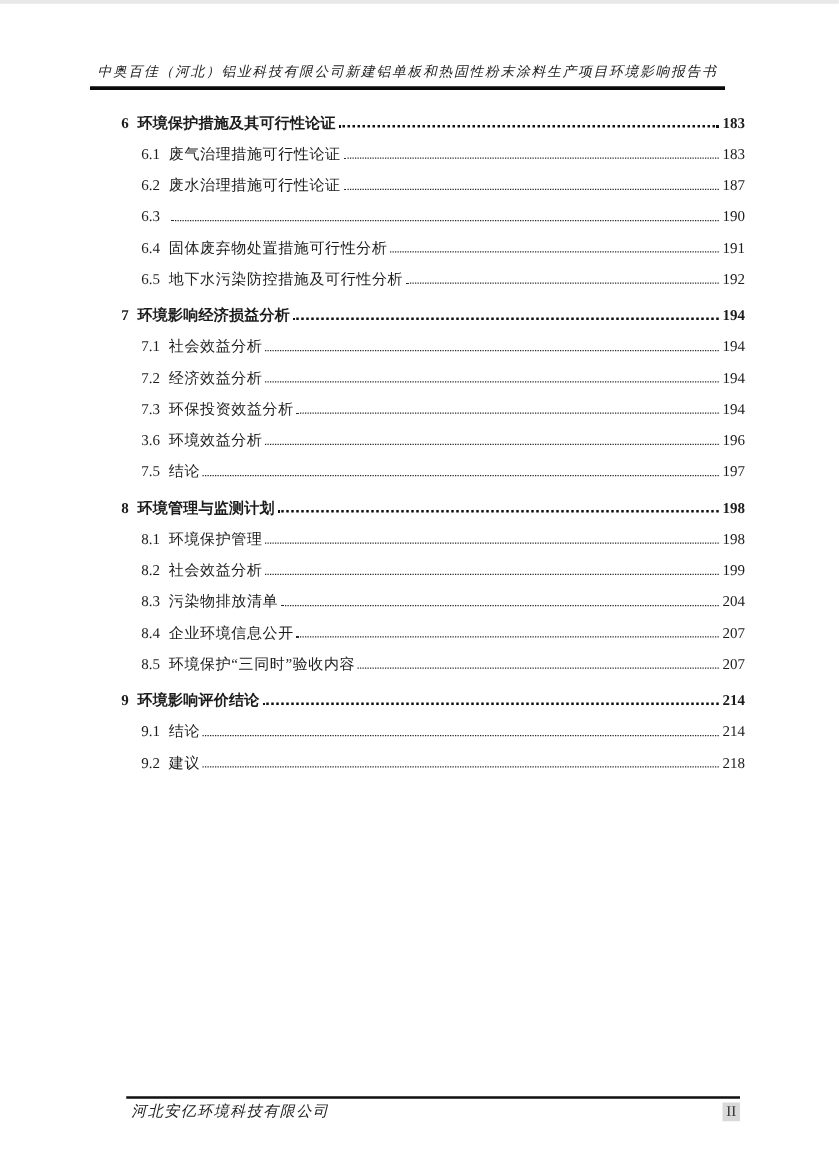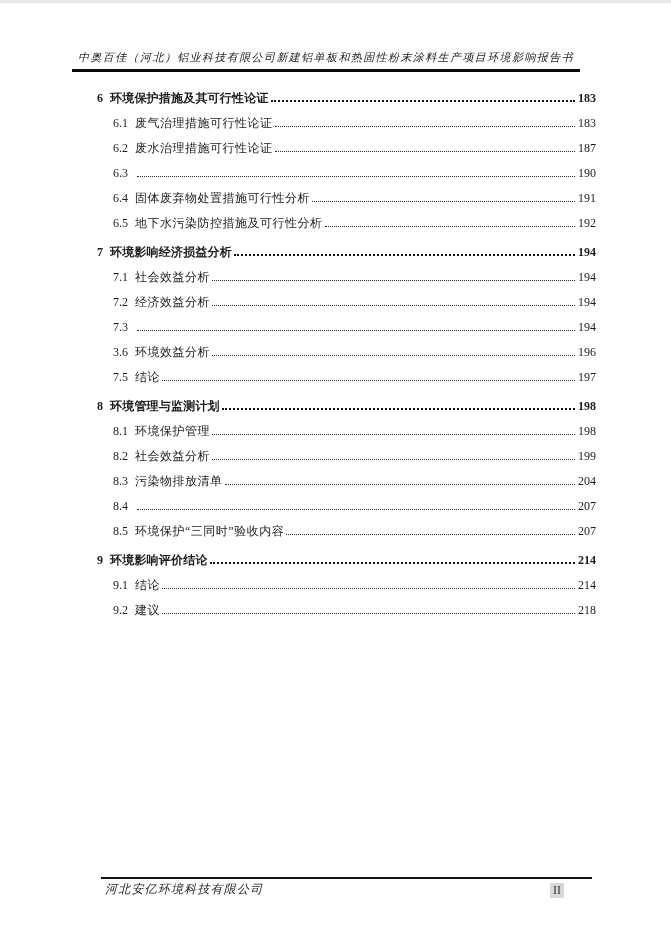--- a/index.html
+++ b/index.html
@@ -92,34 +92,33 @@
     height: 2px;
     background: #111;
   }
   .page-footer {
     position: absolute;
     top: 881px;
     left: 101px;
     width: 491px;
     display: flex;
     justify-content: space-between;
-    align-items: flex-end;
+    align-items: center;
   }
   .page-footer .footer-company {
     font-size: 12px;
     letter-spacing: 1.2px;
     font-style: italic;
     color: #222;
     padding-left: 4px;
   }
   .page-footer .footer-pagenum {
     font-size: 12px;
     background: #d9d9d9;
     padding: 0 3px;
-    margin-right: 28px;
     color: #333;
   }
 </style>
 </head>
 <body>
 
 <div class="scan-top-edge"></div>
 
 <div class="page-header">
   <span class="header-title">中奥百佳（河北）铝业科技有限公司新建铝单板和热固性粉末涂料生产项目环境影响报告书</span>
@@ -175,20 +174,21 @@
     <span class="pagenum">194</span>
   </div>
     <div class="toc-row">
     <span class="num">7.2</span>
     <span class="title">经济效益分析</span>
     <span class="leader"></span>
     <span class="pagenum">194</span>
   </div>
     <div class="toc-row">
     <span class="num">7.3</span>
+    <span class="title">环保投资效益分析</span>
     <span class="leader"></span>
     <span class="pagenum">194</span>
   </div>
     <div class="toc-row">
     <span class="num">3.6</span>
     <span class="title">环境效益分析</span>
     <span class="leader"></span>
     <span class="pagenum">196</span>
   </div>
     <div class="toc-row">
@@ -216,20 +216,21 @@
     <span class="pagenum">199</span>
   </div>
     <div class="toc-row">
     <span class="num">8.3</span>
     <span class="title">污染物排放清单</span>
     <span class="leader"></span>
     <span class="pagenum">204</span>
   </div>
     <div class="toc-row">
     <span class="num">8.4</span>
+    <span class="title">企业环境信息公开</span>
     <span class="leader"></span>
     <span class="pagenum">207</span>
   </div>
     <div class="toc-row">
     <span class="num">8.5</span>
     <span class="title">环境保护“三同时”验收内容</span>
     <span class="leader"></span>
     <span class="pagenum">207</span>
   </div>
     <div class="toc-row chapter">

